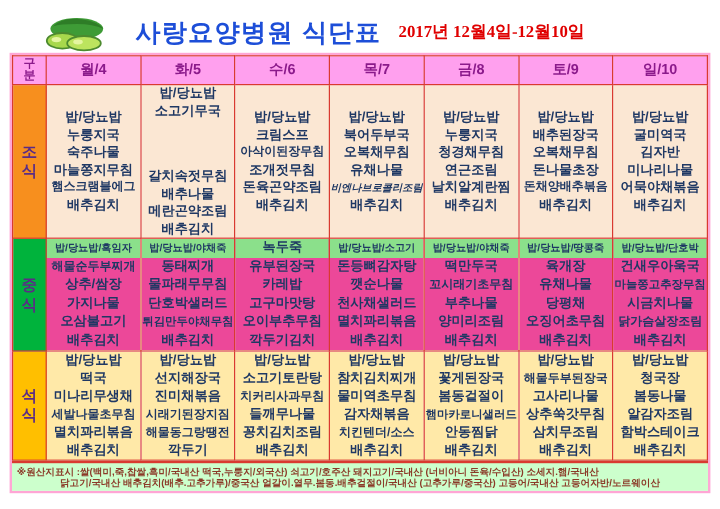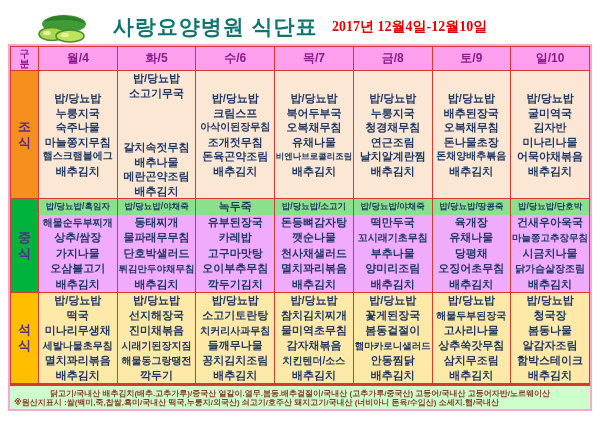--- a/index.html
+++ b/index.html
@@ -3,35 +3,35 @@
 <meta charset="utf-8">
 <style>
   * { margin:0; padding:0; box-sizing:border-box; }
   html,body { width:600px; height:424px; background:#ffffff; }
   body { font-family:"Liberation Sans","DejaVu Sans",sans-serif; font-weight:bold; }
   .page { position:relative; width:600px; height:424px; overflow:hidden; }
 
   
   .titlebar { position:relative; height:44px; padding-top:13px; text-align:center; }
   .veg-icon { position:absolute; left:34px; top:12px; }
-  .main-title { font-size:21px; color:#0f766e; letter-spacing:1px; vertical-align:middle; }
+  .main-title { font-size:21px; color:#1d4ed8; letter-spacing:1px; vertical-align:middle; }
   .date-range { font-family:"Liberation Serif","DejaVu Serif",serif; font-size:14px; color:#E00000; margin-left:10px; vertical-align:middle; }
 
   
   .frame { margin:0 8px; border:2px solid #FFA6D5; background:#fff; }
   table { width:100%; border-collapse:collapse; table-layout:fixed; }
   th, td { border:1px solid #D93A30; padding:0; }
   thead th { height:24px; background:#FFA0EE; color:#8B1A8B; font-size:12px; }
   th.corner { width:28px; background:#FFA0EE; color:#8B1A8B; font-size:10px; line-height:10px; }
   th.meal-label { font-size:13px; line-height:16px; color:#5B2C86; }
   th.label-0 { background:#F78F1E; }
   th.label-1 { background:#00B33C; }
   th.label-2 { background:#FFBF00; }
   tr.m0 td { background:#FBE7D3; }
-  tr.m1 td { background:#f0abfc; }
+  tr.m1 td { background:#ec4899; }
   tr.m2 td { background:#FFE9A8; }
   td { vertical-align:middle; text-align:center; color:#1F3864; overflow:hidden; }
   .menu-line { width:100%; white-space:nowrap; overflow:hidden; }
   tr.m0 .menu-line { height:14.5px; line-height:14.5px; }
   tr.m1 .menu-line { height:15.5px; line-height:15.5px; }
   tr.m2 .menu-line { height:15px;   line-height:15px; }
   tr.m1 .menu-line.hl { background:#8BE08B; }
 
   
   .origin-box { border-top:2px solid #D93A30; background:#CCFFCC; color:#8B3A28; padding:3px 4px 2px 4px; }
@@ -116,21 +116,21 @@
               <div class="menu-line" style="font-size: 10px;">아삭이된장무침</div>
               <div class="menu-line" style="font-size: 11px;">조개젓무침</div>
               <div class="menu-line" style="font-size: 11px;">돈육곤약조림</div>
               <div class="menu-line" style="font-size: 11px;">배추김치</div>
             </td>
             <td>
               <div class="menu-line" style="font-size: 11px;">밥/당뇨밥</div>
               <div class="menu-line" style="font-size: 11px;">북어두부국</div>
               <div class="menu-line" style="font-size: 11px;">오복채무침</div>
               <div class="menu-line" style="font-size: 11px;">유채나물</div>
-              <div class="menu-line" style="font-size: 8.5px;">비엔나브로콜리조림</div>
+              <div class="menu-line" style="font-size: 8.5px; font-style: italic;">비엔나브로콜리조림</div>
               <div class="menu-line" style="font-size: 11px;">배추김치</div>
             </td>
             <td>
               <div class="menu-line" style="font-size: 11px;">밥/당뇨밥</div>
               <div class="menu-line" style="font-size: 11px;">누룽지국</div>
               <div class="menu-line" style="font-size: 11px;">청경채무침</div>
               <div class="menu-line" style="font-size: 11px;">연근조림</div>
               <div class="menu-line" style="font-size: 11px;">날치알계란찜</div>
               <div class="menu-line" style="font-size: 11px;">배추김치</div>
             </td>
@@ -271,19 +271,19 @@
               <div class="menu-line" style="font-size: 11px;">청국장</div>
               <div class="menu-line" style="font-size: 11px;">봄동나물</div>
               <div class="menu-line" style="font-size: 11px;">알감자조림</div>
               <div class="menu-line" style="font-size: 11px;">함박스테이크</div>
               <div class="menu-line" style="font-size: 11px;">배추김치</div>
             </td>
           </tr>
         </tbody>
     </table>
     <div class="origin-box">
+        <div class="origin-line first">※원산지표시 :쌀(백미,죽,찹쌀,흑미/국내산 떡국,누룽지/외국산) 쇠고기/호주산  돼지고기/국내산 (너비아니 돈육/수입산)  소세지.햄/국내산</div>
         <div class="origin-line">닭고기/국내산  배추김치(배추.고추가루)/중국산  얼갈이.열무.봄동.배추겉절이/국내산 (고추가루/중국산) 고등어/국내산  고등어자반/노르웨이산</div>
-        <div class="origin-line first">※원산지표시 :쌀(백미,죽,찹쌀,흑미/국내산 떡국,누룽지/외국산) 쇠고기/호주산  돼지고기/국내산 (너비아니 돈육/수입산)  소세지.햄/국내산</div>
       </div>
   </div>
 
 
 </div>
 
 </body></html>

